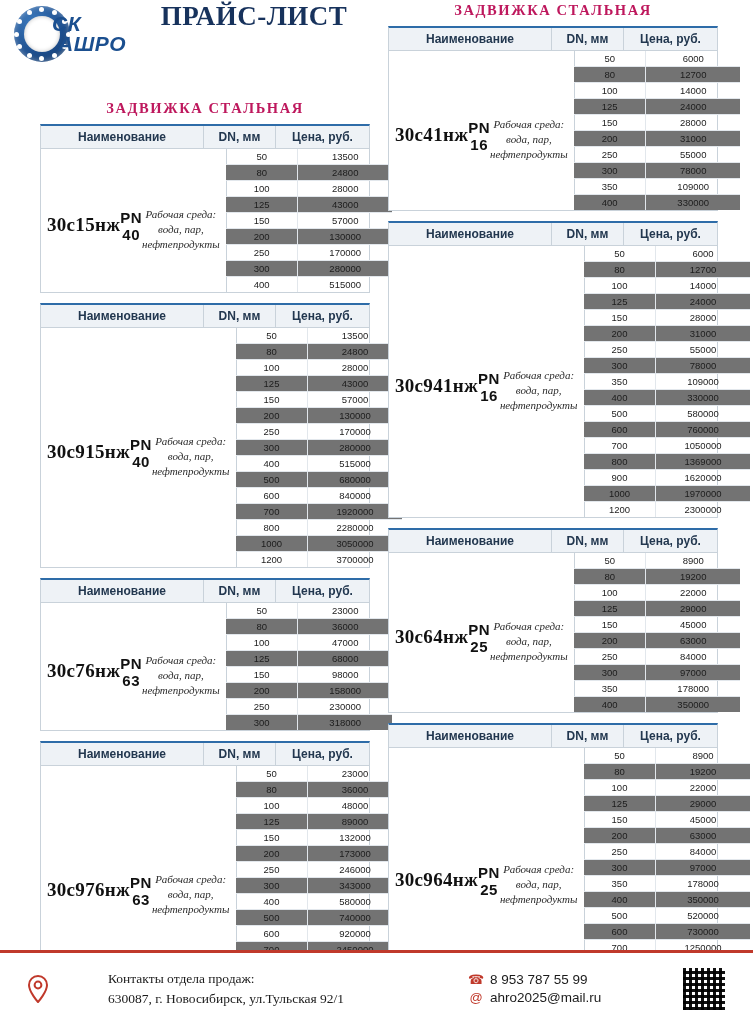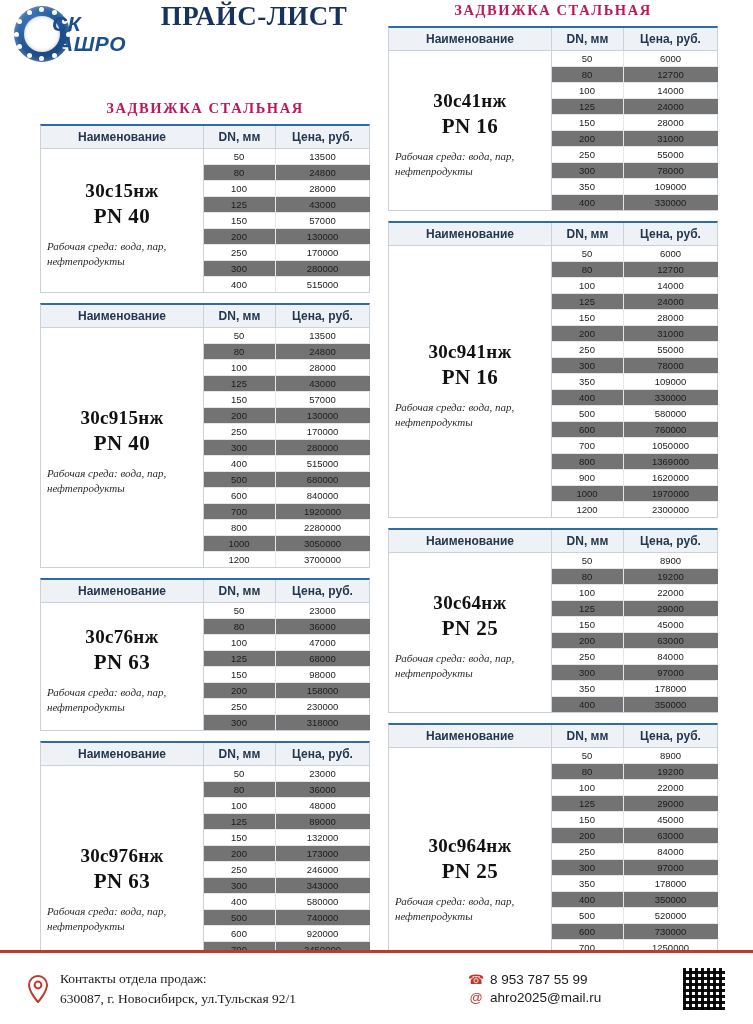--- a/index.html
+++ b/index.html
@@ -133,37 +133,38 @@
     color: #22374f;
   }
   .card-head .h1 { flex: 1;  text-align: center; padding: 4px 0; }
   .card-head .h2 { width: 72px; text-align: center; padding: 4px 0; border-left: 1px solid #c9d2da; }
   .card-head .h3 { width: 94px; text-align: center; padding: 4px 0; border-left: 1px solid #c9d2da; }
 
   .card-body { display: flex; }
   .card-left {
     flex: 1;
     display: flex;
-    flex-direction: column;
+    flex-direction: row;
     align-items: center;
     justify-content: center;
     padding: 16px 6px 8px 6px;
+    text-align: center;
   }
   .model {
     font-family: "Liberation Serif", serif;
     font-weight: bold;
     font-size: 19px;
     color: #111;
     letter-spacing: 0.3px;
     white-space: nowrap;
   }
   .pn {
-    font-family: Liberation Serif, serif;
+    font-family: Liberation Sans, sans-serif;
     font-weight: bold;
-    font-size: 21px;
+    font-size: 15px;
     color: #111;
     margin-top: 2px;
     letter-spacing: 0.5px;
   }
   .medium {
     font-family: "Liberation Serif", serif;
     font-style: italic;
     font-size: 11px;
     color: #2a2a2a;
     margin-top: 10px;
@@ -202,21 +203,21 @@
     position: absolute;
     left: 0; bottom: 0;
     width: 753px;
     height: 74px;
     border-top: 3px solid #c0392b;
     background: #fff;
     display: flex;
     align-items: center;
     padding: 0 26px;
   }
-  .foot-left { display: flex; align-items: center; flex: 1; }
+  .foot-left { display: flex; align-items: center; flex: 1; gap: 48px; }
   .pin-icon {
     width: 24px; height: 30px; margin-right: 10px; flex: none;
     display: flex; align-items: center; justify-content: center;
   }
   .contact-text {
     font-family: "Liberation Serif", serif;
     font-size: 13.5px;
     color: #1b1b1b;
     line-height: 1.45;
   }

